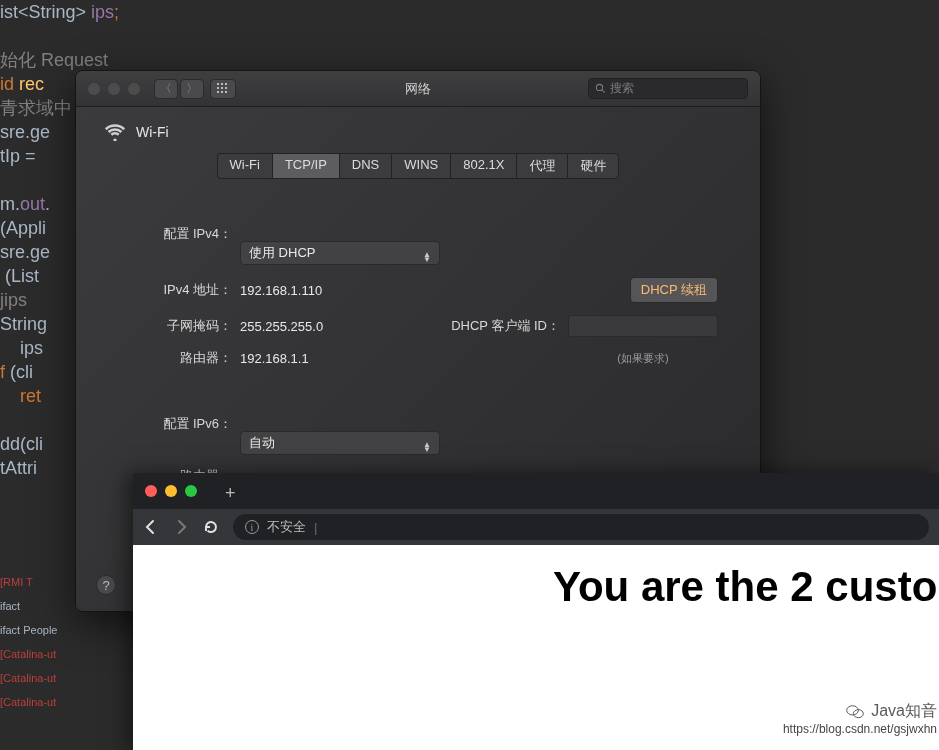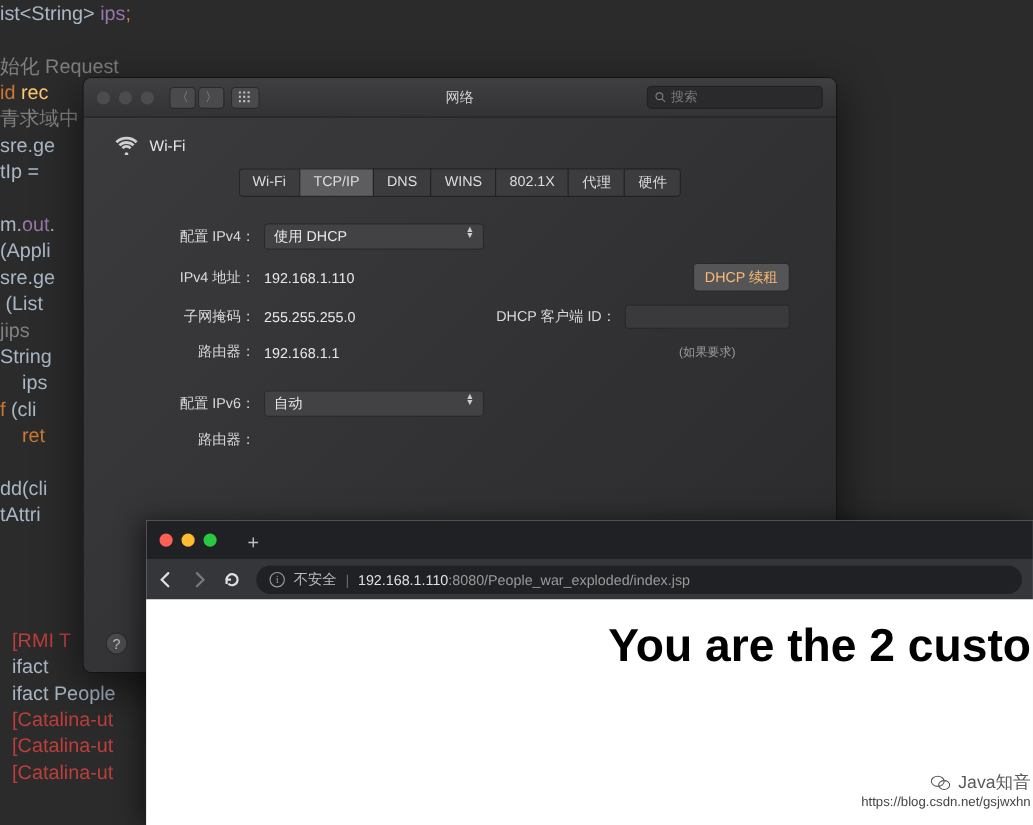--- a/index.html
+++ b/index.html
@@ -7,21 +7,21 @@
 
 
 .ide-code { position: absolute; top: 0; left: 0; width: 939px; height: 750px; background: #2b2b2b; font-family: "Menlo", monospace; font-size: 18px; line-height: 24px; color: #a9b7c6; padding-top: 0; overflow: hidden; }
 .ide-code pre { white-space: pre; padding-left: 0; }
 .c-purple { color: #9876aa; }
 .c-orange { color: #cc7832; }
 .c-yellow { color: #ffc66d; }
 .c-grey { color: #808080; }
 .c-white { color: #a9b7c6; }
 .c-err { color: #bc3f3c; }
-.ide-bottom { position: absolute; left: 0; top: 570px; font-size: 18px; margin-left: 11px; }
+.ide-bottom { position: absolute; left: 0; top: 570px; font-size: 11px; }
 
 
 .mac-window { position: absolute; left: 75px; top: 70px; width: 686px; height: 542px; background: linear-gradient(to bottom,#3a3a3c 0,#2e2e30 36px,#2e2e30 100%); border: 1px solid #141414; border-radius: 8px; box-shadow: 0 12px 40px rgba(0,0,0,0.6); overflow: hidden; }
 .mac-titlebar { height: 36px; background: linear-gradient(to bottom,#3f3f41,#333335); display: flex; align-items: center; position: relative; border-bottom: 1px solid #1e1e1e; }
 .traffic { display: flex; gap: 8px; padding-left: 12px; }
 .traffic span { width: 12px; height: 12px; border-radius: 50%; background: #4c4c4c; }
 .nav-btns { display: flex; gap: 2px; margin-left: 14px; }
 .nav-btn { width: 24px; height: 20px; background: #4a4a4c; border: 1px solid #2a2a2a; border-radius: 4px; display: flex; align-items: center; justify-content: center; color: #9a9a9a; font-size: 11px; }
 .grid-btn { width: 26px; height: 20px; background: #4a4a4c; border: 1px solid #2a2a2a; border-radius: 4px; margin-left: 6px; display:flex; align-items:center; justify-content:center;}
 .grid-btn svg { width:12px; height:12px; }
@@ -37,21 +37,21 @@
 .tabbar { display: flex; justify-content: center; margin-bottom: 24px; }
 .tabbar .tab { padding: 3px 12px; font-size: 13px; color: #dcdcdc; background: #3c3c3e; border: 1px solid #222; border-right: none; }
 .tabbar .tab:first-child { border-radius: 4px 0 0 4px; }
 .tabbar .tab:last-child { border-radius: 0 4px 4px 0; border-right: 1px solid #222; }
 .tabbar .tab.active { background: #5d5d5f; }
 
 .form { padding: 0 14px; }
 .row { display: flex; align-items: center; margin-bottom: 12px; }
 .row .lbl { width: 122px; text-align: right; color: #d8d8d8; font-size: 13px; padding-right: 8px; }
 .row .val { color: #e8e8e8; font-size: 13px; }
-.select { display: flex; align-items: flex-start; justify-content: space-between; background: #424244; border: 1px solid #2a2a2a; border-radius: 4px; padding: 2px 8px; width: 200px; color: #e8e8e8; font-size: 13px; }
+.select { display: flex; align-items: flex-end; justify-content: space-between; background: #424244; border: 1px solid #2a2a2a; border-radius: 4px; padding: 2px 8px; width: 200px; color: #e8e8e8; font-size: 13px; margin-top: 38px; }
 .select .chev { display:flex; flex-direction:column; line-height:5px; font-size:8px; color:#ccc;}
 .btn { background: #555557; border: 1px solid #2a2a2a; border-radius: 4px; padding: 3px 10px; color: #fdba74; font-size: 13px; }
 .input { background: #3a3a3c; border: 1px solid #2a2a2a; border-radius: 3px; height: 22px; width: 150px; }
 .hint { color: #9a9a9a; font-size: 11px; }
 
 .help-btn { position: absolute; left: 20px; bottom: 16px; width: 20px; height: 20px; border-radius: 50%; background: #4a4a4c; color: #bcbcbc; display:flex; align-items:center; justify-content:center; font-size:13px; border:1px solid #2a2a2a;}
 
 
 .browser { position: absolute; left: 133px; top: 473px; width: 806px; height: 277px; background: #fff; box-shadow: -6px 0 20px rgba(0,0,0,0.5); }
 .br-tabs { height: 36px; background: #202124; display: flex; align-items: flex-end; padding-left: 12px; }
@@ -241,21 +241,20 @@
     <span class="br-ico">
       <svg width="16" height="16" viewBox="0 0 16 16">
           <path d="M3 8 a5 5 0 1 1 1.6 3.7" fill="none" stroke="#e0e0e0" stroke-width="2"></path>
           <path d="M3 12 L3 8 L7 8" fill="none" stroke="#e0e0e0" stroke-width="2"></path>
         </svg>
     </span>
     <div class="addr">
       <i class="info">i</i>
       <span class="warn">不安全</span>
       <span style="color:#6a6a6a;">|</span>
-      <span><span class="url-host">192.168.1.110</span><span class="url-path">:8080/People_war_exploded/index.jsp</span></span>
     </div>
   </div>
   <div class="br-content">
     <h1>You are the 2 custom</h1>
   </div>
 </div>
 
 <div class="watermark">
   <div class="line1">
     <svg class="wechat-ico" viewBox="0 0 24 20">

